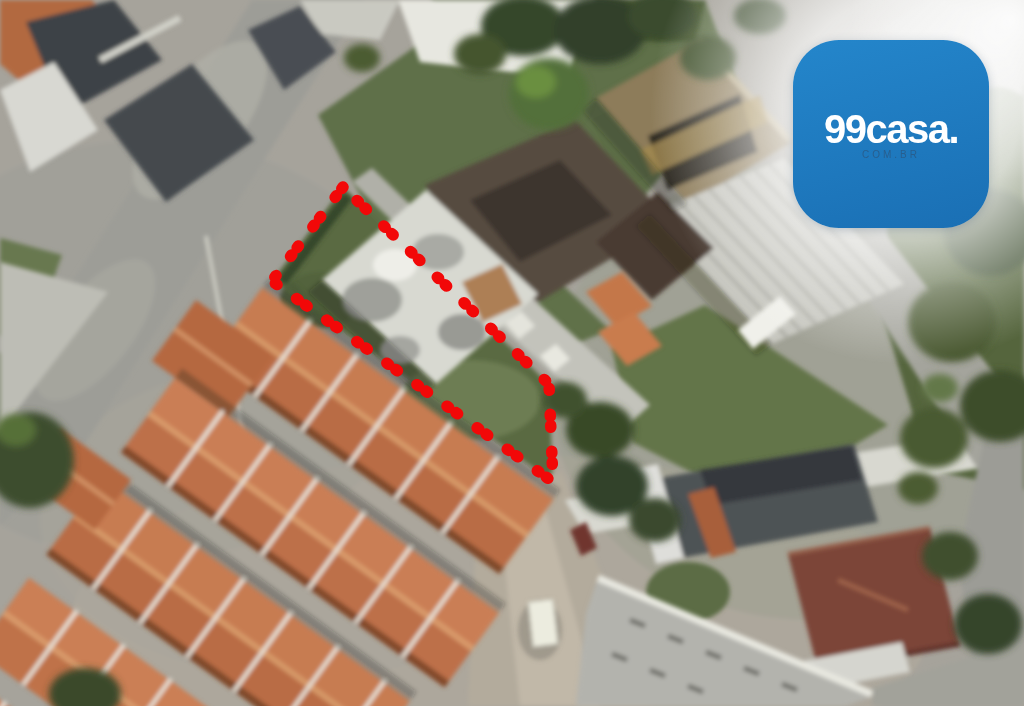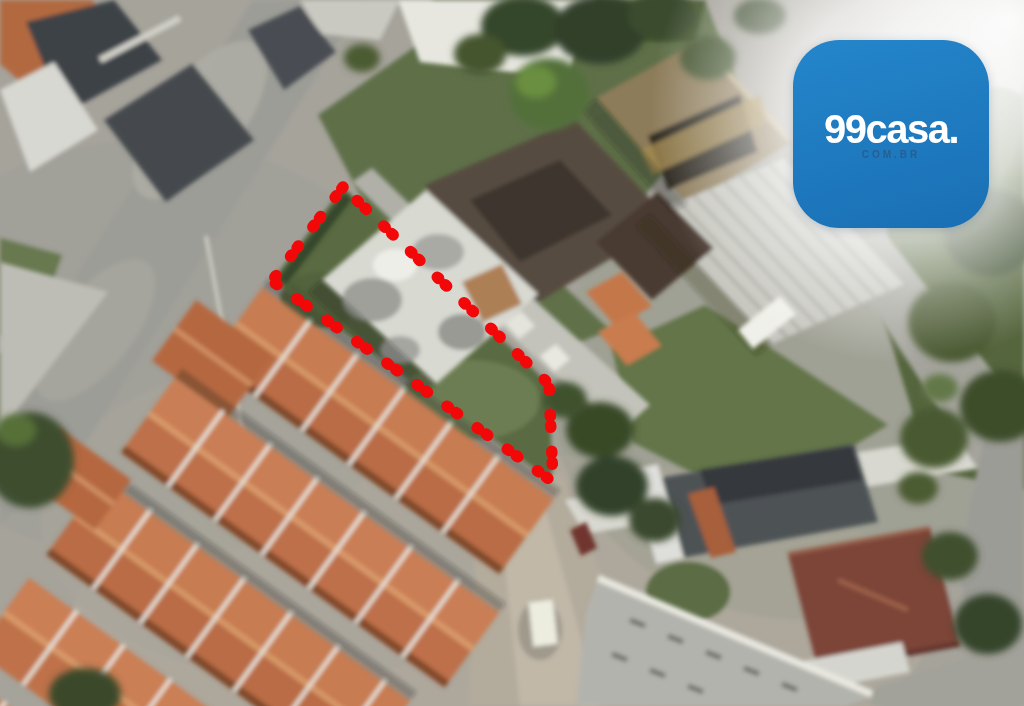--- a/index.html
+++ b/index.html
@@ -12,21 +12,21 @@
   .badge{
     position:absolute;left:793px;top:40px;width:196px;height:188px;
     border-radius:46px;
     display:flex;flex-direction:column;align-items:center;justify-content:center;
     box-shadow:0 2px 10px rgba(30,60,90,.25);
   }
   .badge .title{
     font-weight:bold;font-size:40px;letter-spacing:-1.5px;line-height:1;
   }
   .badge .subtitle{
-    font-weight:bold;font-size:10px;letter-spacing:3px;margin-top:0;opacity:.85;
+    font-weight:normal;font-size:10px;letter-spacing:3px;margin-top:0;opacity:.85;
   }
 </style>
 </head>
 <body>
 
 <div id="stage">
 
 <svg width="1024" height="706" viewBox="0 0 1024 706">
   <defs>
     <filter id="soft" x="-3%" y="-3%" width="106%" height="106%">

